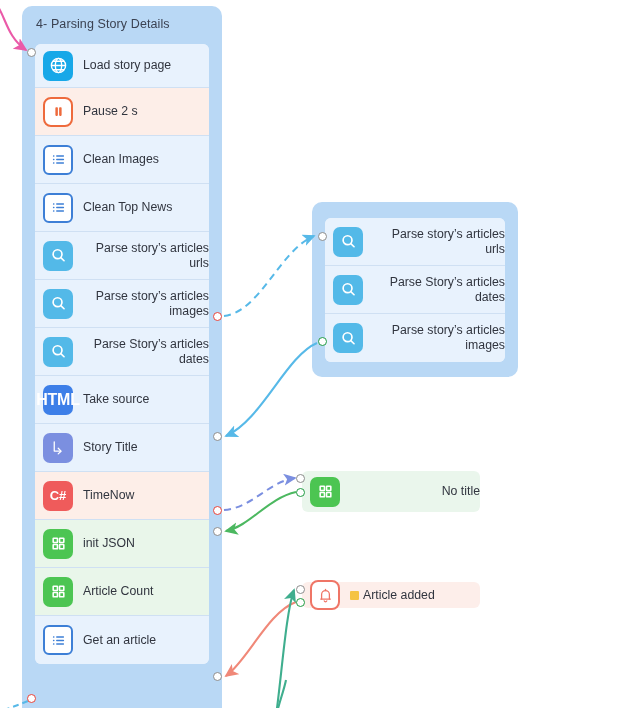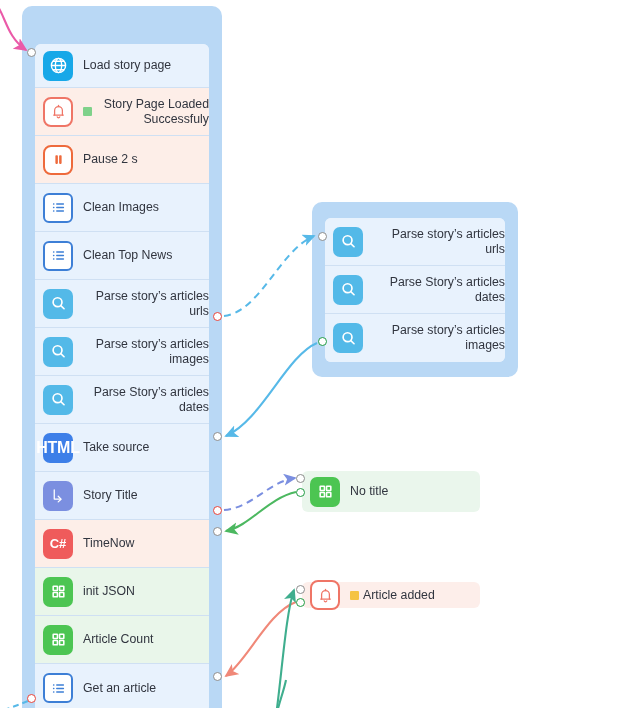--- a/index.html
+++ b/index.html
@@ -124,21 +124,21 @@
   
   .card {
     position: absolute;
     display: flex;
     align-items: center;
     box-sizing: border-box;
     padding-left: 8px;
     border-radius: 6px;
     z-index: 3;
   }
-  .card.bg-green { background: #eaf6ec; }
+  .card.bg-green { background: #eaf6ec; justify-content: space-between; }
   .card.bg-red   { background: #fdeeea; }
 
   
   .port {
     position: absolute;
     width: 9px;
     height: 9px;
     border-radius: 50%;
     box-sizing: border-box;
     background: #ffffff;
@@ -191,48 +191,37 @@
     <path d="M 296,602 C 268,612 248,660 226,676" fill="none" stroke="#f08878" stroke-width="2.1" marker-end="url(#ah-salmon)"></path>
 
     <path d="M 276,716 C 282,672 286,612 294,590" fill="none" stroke="#3fae8e" stroke-width="2.1" marker-end="url(#ah-teal)"></path>
 
     <path d="M 276,716 C 280,700 284,690 286,680" fill="none" stroke="#3fae8e" stroke-width="2.1"></path>
 
     <path d="M 28,701 C 18,705 10,708 -2,712" fill="none" stroke="#57b9e8" stroke-width="2" stroke-dasharray="6,4"></path>
   </svg>
 
   <div class="group" style="left:22px; top:6px; width:200px; height:716px;">
+    <div class="group-title">4- Parsing Story Details</div>
 
     <div class="node-stack" style="left:13px; top:38px; width:174px;">
 
       <div class="node bg-blue" style="height:44px;">
         <span class="ic ic-globe">
           <svg width="19" height="19" viewBox="0 0 24 24" fill="none" stroke="#ffffff" stroke-width="1.7">
             <circle cx="12" cy="12" r="9"></circle>
             <ellipse cx="12" cy="12" rx="4" ry="9"></ellipse>
             <line x1="3" y1="12" x2="21" y2="12"></line>
             <line x1="4.8" y1="6.6" x2="19.2" y2="6.6"></line>
             <line x1="4.8" y1="17.4" x2="19.2" y2="17.4"></line>
           </svg>
         </span>
         <span class="node-label">Load story page</span>
       </div>
 
-      <div class="node bg-red" style="height:48px;">
-        <span class="ic ic-bell">
-          <svg width="17" height="17" viewBox="0 0 24 24" fill="none" stroke="#ef7566" stroke-width="1.8" stroke-linecap="round" stroke-linejoin="round">
-            <path d="M12 3.4 L12 5"></path>
-            <path d="M6.5 17 V10.5 a5.5 5.5 0 0 1 11 0 V17"></path>
-            <path d="M5.2 17 h13.6"></path>
-            <path d="M10.2 19.6 a1.9 1.9 0 0 0 3.6 0"></path>
-          </svg>
-        </span>
-        <span class="dot" style="background:#7fd18a;"></span>
-        <span class="node-label">Story Page Loaded Successfuly</span>
-      </div>
 
       <div class="node bg-red" style="height:48px;">
         <span class="ic ic-pause">
           <svg width="15" height="15" viewBox="0 0 24 24">
             <rect x="7" y="5" width="4" height="14" rx="1.3" fill="#ee6a3c"></rect>
             <rect x="13" y="5" width="4" height="14" rx="1.3" fill="#ee6a3c"></rect>
           </svg>
         </span>
         <span class="node-label">Pause 2 s</span>
       </div>

